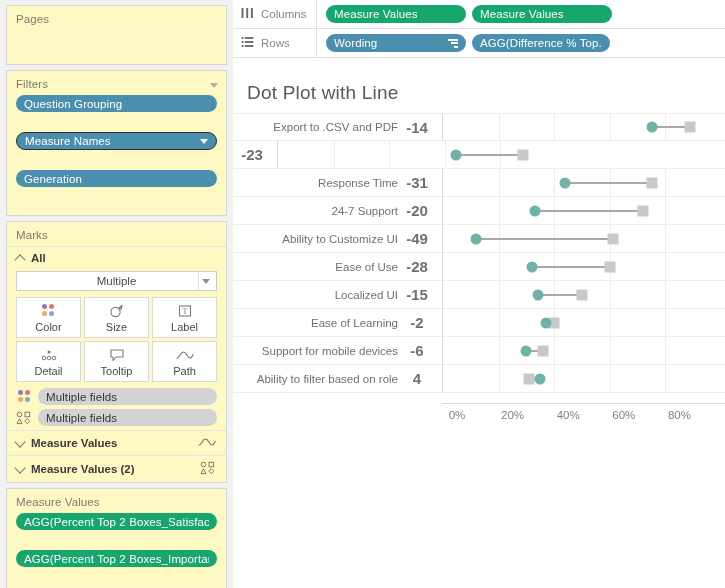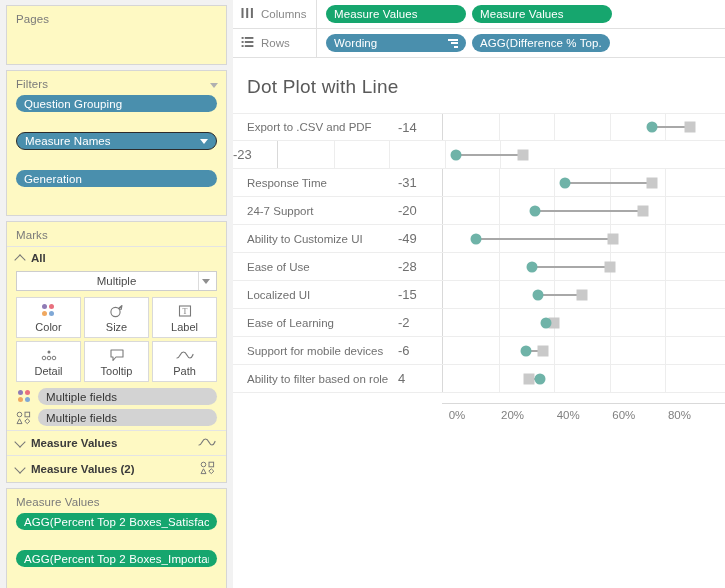--- a/index.html
+++ b/index.html
@@ -233,21 +233,21 @@
 
   
   #chart-area {
     position: relative;
     width: 492px;
     height: 530px;
     background: #ffffff;
   }
   #chart-title {
     position: absolute;
-    left: 14px; top: 18px;
+    left: 14px; top: 24px;
     font-size: 19px;
     color: #5a5a5a;
     font-weight: normal;
     letter-spacing: .2px;
   }
   #plot {
     position: absolute;
     left: 0; top: 55px;
     width: 492px;
     height: 290px;
@@ -259,26 +259,28 @@
     height: 28px;
     border-bottom: 1px solid #ededed;
   }
   .row:first-child { border-top: 1px solid #ededed; }
   .row-label {
     flex: 0 0 165px;
     padding-left: 14px;
     font-size: 11.5px;
     color: #707070;
     white-space: nowrap;
+    text-align: right;
   }
   .row-value {
     flex: 0 0 38px;
-    text-align: left;
-    font-size: 13px;
+    text-align: center;
+    font-size: 15px;
     color: #707070;
+    font-weight: bold;
   }
   .row-plot {
     position: relative;
     flex: 1 1 auto;
     height: 100%;
     border-left: 1px solid #d9d9d9;
     margin-left: 6px;
   }
   .gridline {
     position: absolute;

